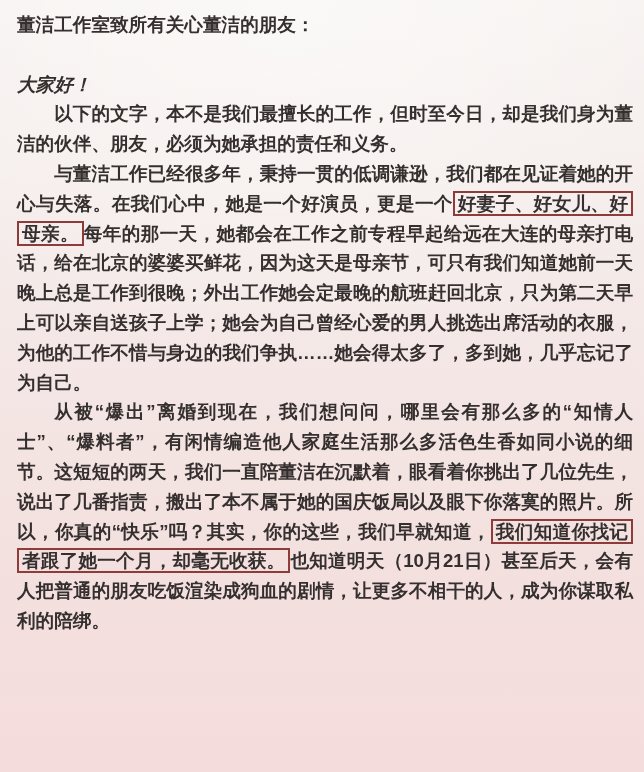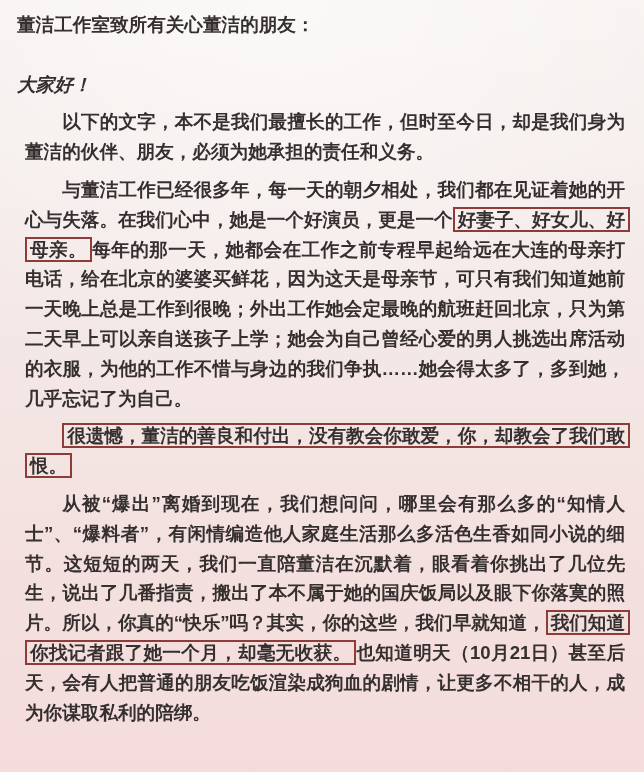--- a/index.html
+++ b/index.html
@@ -20,33 +20,32 @@
     box-sizing: border-box;
     color: #35302f;
     font-weight: bold;
     font-size: 18.6px;
     line-height: 29.8px;
     text-align: justify;
     filter: blur(0.3px);
   }
   .title { margin: 0; font-size: 18.6px; }
   .greeting { margin: 29.8px 0 0 0; font-style: italic; }
-  .para { margin: 8px; text-indent: 2em; }
+  .para { margin: 0; text-indent: 2em; }
   .boxed {
     border: 2px solid #8e3c3a;
     padding: 0px 3px;
     box-decoration-break: clone;
     -webkit-box-decoration-break: clone;
   }
 </style>
 </head>
 <body>
 
 <div class="photo">
   <p class="title">董洁工作室致所有关心董洁的朋友：</p>
   <p class="greeting">大家好！</p>
   <div>
       <p class="para"><span>以下的文字，本不是我们最擅长的工作，但时至今日，却是我们身为董洁的伙伴、朋友，必须为她承担的责任和义务。</span></p>
-      <p class="para"><span>与董洁工作已经很多年，每一天的朝夕相处，我们都在见证着她的开心与失落。在我们心中，她是一个好演员，更是一个</span><span class="boxed">好妻子、好女儿、好母亲。</span><span>每年的那一天，她都会在工作之前专程早起给远在大连的母亲打电话，给在北京的婆婆买鲜花，因为这天是母亲节，可只有我们知道她前一天晚上总是工作到很晚；外出工作她会定最晚的航班赶回北京，只为第二天早上可以亲自送孩子上学；她会为自己曾经心爱的男人挑选出席活动的衣服，为他的工作不惜与身边的我们争执……她会得太多了，多到她，几乎忘记了为自己。</span></p>
-      <p class="para"><span class="boxed">很遗憾，董洁的善良和付出，没有教会你敢爱，你，却教会了我们敢恨。</span></p>
+      <p class="para"><span>与董洁工作已经很多年，秉持一贯的低调谦逊，我们都在见证着她的开心与失落。在我们心中，她是一个好演员，更是一个</span><span class="boxed">好妻子、好女儿、好母亲。</span><span>每年的那一天，她都会在工作之前专程早起给远在大连的母亲打电话，给在北京的婆婆买鲜花，因为这天是母亲节，可只有我们知道她前一天晚上总是工作到很晚；外出工作她会定最晚的航班赶回北京，只为第二天早上可以亲自送孩子上学；她会为自己曾经心爱的男人挑选出席活动的衣服，为他的工作不惜与身边的我们争执……她会得太多了，多到她，几乎忘记了为自己。</span></p>
       <p class="para"><span>从被“爆出”离婚到现在，我们想问问，哪里会有那么多的“知情人士”、“爆料者”，有闲情编造他人家庭生活那么多活色生香如同小说的细节。这短短的两天，我们一直陪董洁在沉默着，眼看着你挑出了几位先生，说出了几番指责，搬出了本不属于她的国庆饭局以及眼下你落寞的照片。所以，你真的“快乐”吗？其实，你的这些，我们早就知道，</span><span class="boxed">我们知道你找记者跟了她一个月，却毫无收获。</span><span>也知道明天（10月21日）甚至后天，会有人把普通的朋友吃饭渲染成狗血的剧情，让更多不相干的人，成为你谋取私利的陪绑。</span></p>
     </div>
 </div>
 
 </body></html>

